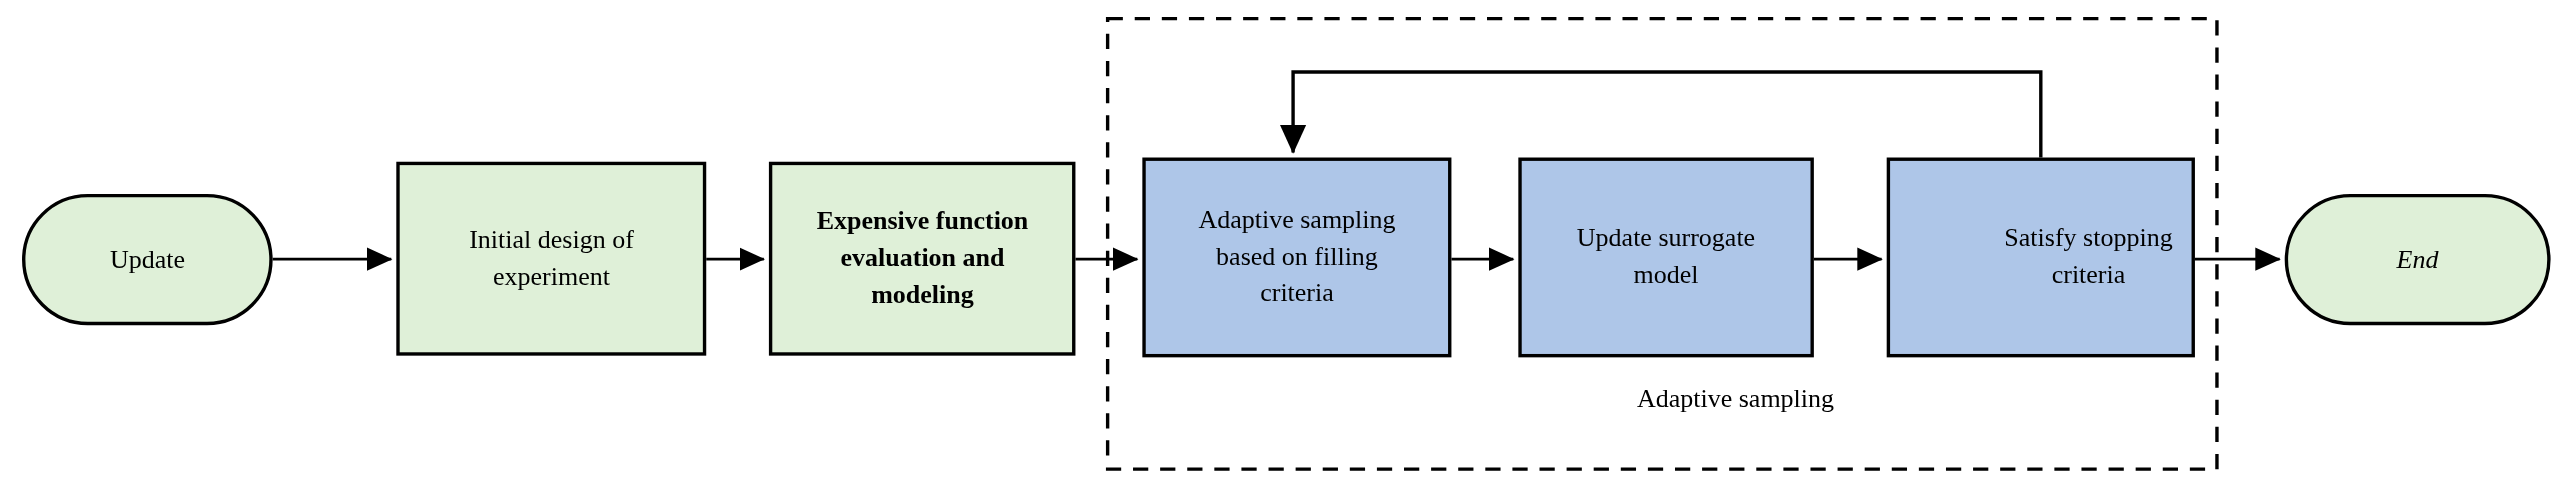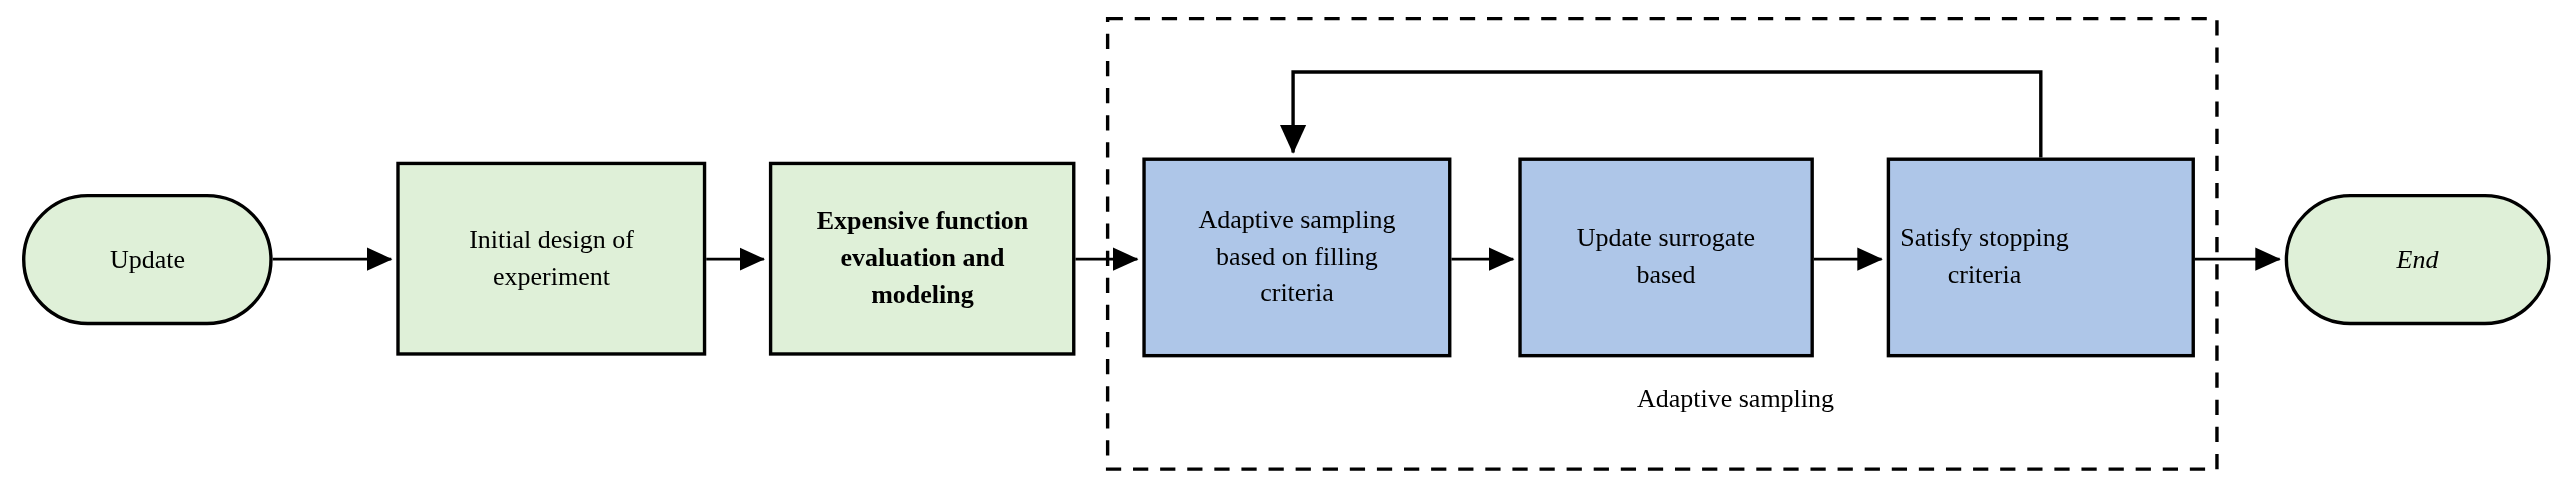--- a/index.html
+++ b/index.html
@@ -96,23 +96,23 @@
 
   <div class="node-label" style="left:771px; top:163px; width:303px; height:191px;font-weight:bold;">Expensive function
 evaluation and
 modeling</div>
 
   <div class="node-label" style="left:1144px; top:159px; width:306px; height:196px;">Adaptive sampling
 based on filling
 criteria</div>
 
   <div class="node-label" style="left:1520px; top:159px; width:292px; height:196px;">Update surrogate
-based</div>
+model</div>
 
-  <div class="node-label" style="left:1832px; top:159px; width:305px; height:196px;">Satisfy stopping
+  <div class="node-label" style="left:1936px; top:159px; width:305px; height:196px;">Satisfy stopping
 criteria</div>
 
   <div class="node-label" style="left:2286px; top:196px; width:263px; height:128px;font-style:italic;">End</div>
 
   <div class="group-caption" style="left:1524px; top:383px; width:423px;">Adaptive sampling</div>
 
 </div>
 
 
 </body></html>

